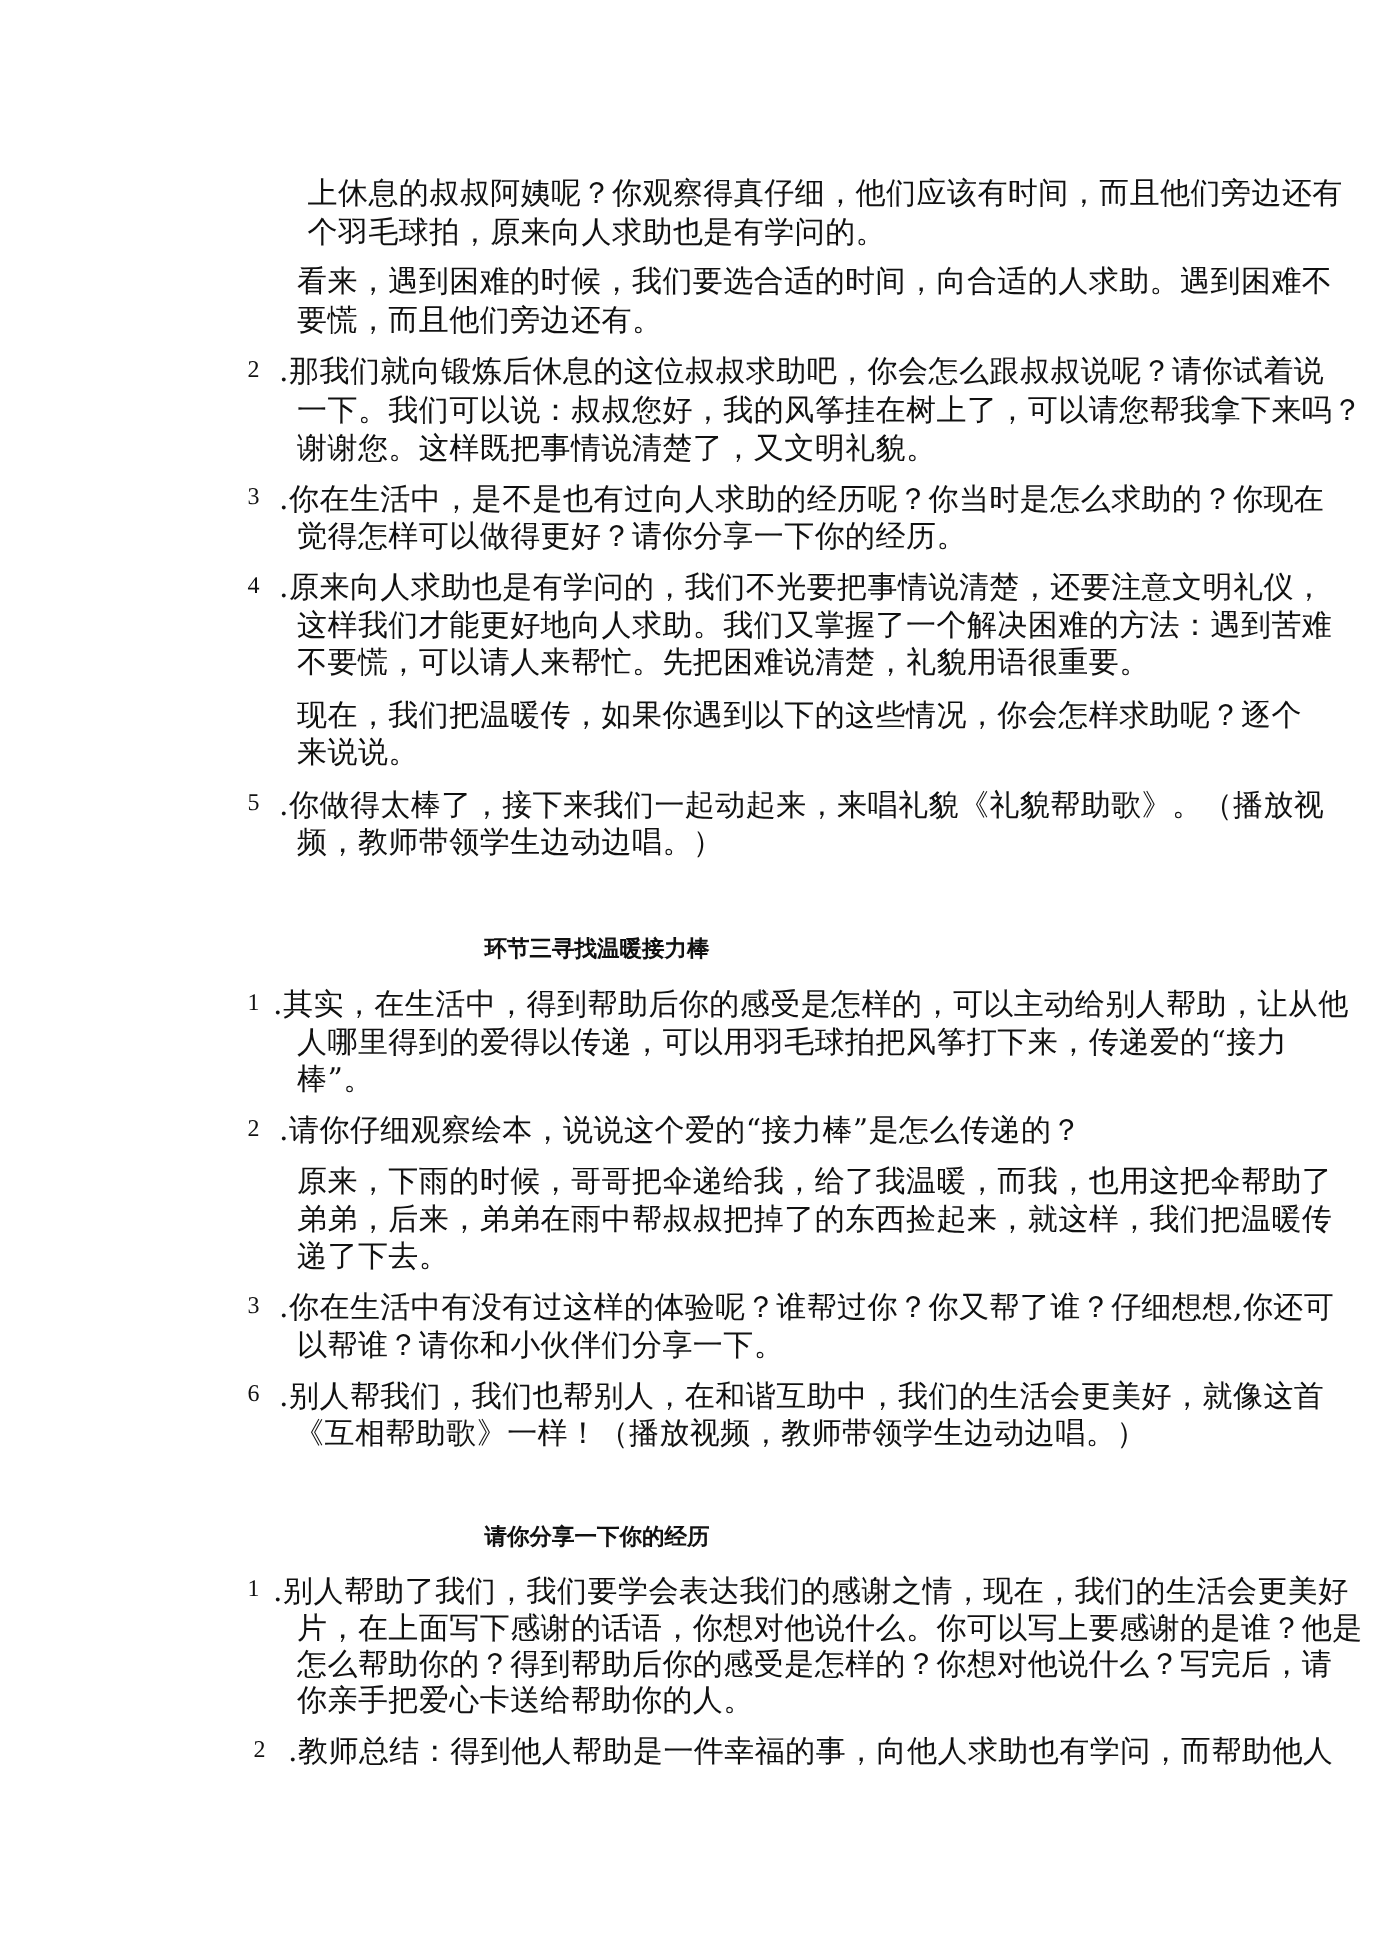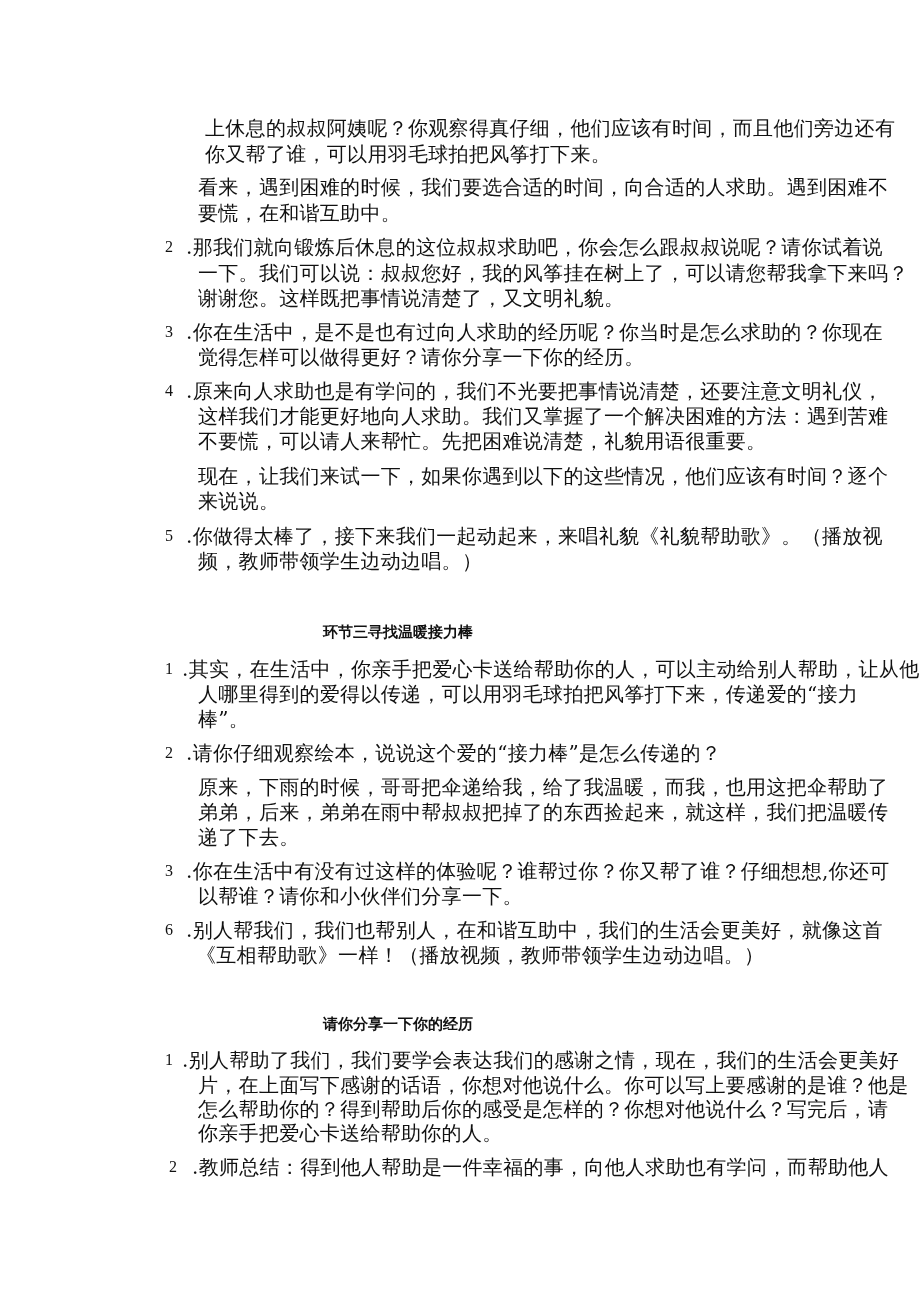--- a/index.html
+++ b/index.html
@@ -28,48 +28,48 @@
     font-family: "DejaVu Sans", sans-serif;
     font-weight: bold;
     font-size: 15px;
     line-height: 20px;
   }
 </style>
 </head>
 <body>
 
 <div class="line" style="left:205px;top:118px">上休息的叔叔阿姨呢？你观察得真仔细，他们应该有时间，而且他们旁边还有</div>
-<div class="line" style="left:205px;top:144px">你又帮了谁，可以用羽毛球拍把风筝打下来。</div>
+<div class="line" style="left:205px;top:144px">个羽毛球拍，原来向人求助也是有学问的。</div>
 <div class="line" style="left:198px;top:177px">看来，遇到困难的时候，我们要选合适的时间，向合适的人求助。遇到困难不</div>
-<div class="line" style="left:198px;top:203px">要慌，在和谐互助中。</div>
+<div class="line" style="left:198px;top:203px">要慌，而且他们旁边还有。</div>
 
 <div class="num" style="left:165px;top:237px">2</div>
 <div class="line" style="left:186px;top:237px">.那我们就向锻炼后休息的这位叔叔求助吧，你会怎么跟叔叔说呢？请你试着说</div>
 <div class="line" style="left:198px;top:263px">一下。我们可以说：叔叔您好，我的风筝挂在树上了，可以请您帮我拿下来吗？</div>
 <div class="line" style="left:198px;top:288px">谢谢您。这样既把事情说清楚了，又文明礼貌。</div>
 
 <div class="num" style="left:165px;top:322px">3</div>
 <div class="line" style="left:186px;top:322px">.你在生活中，是不是也有过向人求助的经历呢？你当时是怎么求助的？你现在</div>
 <div class="line" style="left:198px;top:347px">觉得怎样可以做得更好？请你分享一下你的经历。</div>
 
 <div class="num" style="left:165px;top:381px">4</div>
 <div class="line" style="left:186px;top:381px">.原来向人求助也是有学问的，我们不光要把事情说清楚，还要注意文明礼仪，</div>
 <div class="line" style="left:198px;top:406px">这样我们才能更好地向人求助。我们又掌握了一个解决困难的方法：遇到苦难</div>
 <div class="line" style="left:198px;top:431px">不要慌，可以请人来帮忙。先把困难说清楚，礼貌用语很重要。</div>
-<div class="line" style="left:198px;top:466px">现在，让我们来试一下，如果你遇到以下的这些情况，他们应该有时间？逐个</div>
+<div class="line" style="left:198px;top:466px">现在，我们把温暖传，如果你遇到以下的这些情况，你会怎样求助呢？逐个</div>
 <div class="line" style="left:198px;top:491px">来说说。</div>
 
 <div class="num" style="left:165px;top:526px">5</div>
 <div class="line" style="left:186px;top:526px">.你做得太棒了，接下来我们一起动起来，来唱礼貌《礼貌帮助歌》。（播放视</div>
 <div class="line" style="left:198px;top:551px">频，教师带领学生边动边唱。）</div>
 
 <div class="heading" style="top:622px">环节三寻找温暖接力棒</div>
 
 <div class="num" style="left:165px;top:659px">1</div>
-<div class="line" style="left:182px;top:659px">.其实，在生活中，你亲手把爱心卡送给帮助你的人，可以主动给别人帮助，让从他</div>
+<div class="line" style="left:182px;top:659px">.其实，在生活中，得到帮助后你的感受是怎样的，可以主动给别人帮助，让从他</div>
 <div class="line" style="left:198px;top:684px">人哪里得到的爱得以传递，可以用羽毛球拍把风筝打下来，传递爱的“接力</div>
 <div class="line" style="left:198px;top:709px">棒”。</div>
 
 <div class="num" style="left:165px;top:743px">2</div>
 <div class="line" style="left:186px;top:743px">.请你仔细观察绘本，说说这个爱的“接力棒”是怎么传递的？</div>
 <div class="line" style="left:198px;top:777px">原来，下雨的时候，哥哥把伞递给我，给了我温暖，而我，也用这把伞帮助了</div>
 <div class="line" style="left:198px;top:802px">弟弟，后来，弟弟在雨中帮叔叔把掉了的东西捡起来，就这样，我们把温暖传</div>
 <div class="line" style="left:198px;top:827px">递了下去。</div>
 
 <div class="num" style="left:165px;top:861px">3</div>

